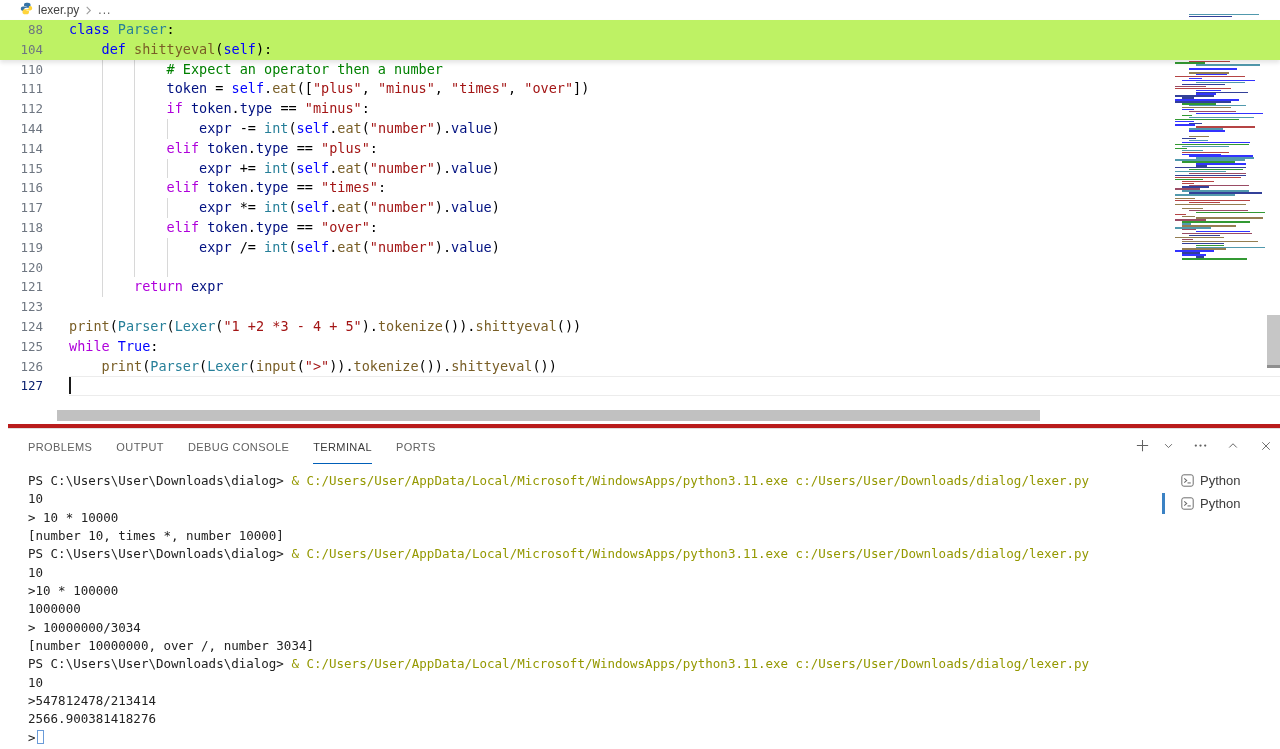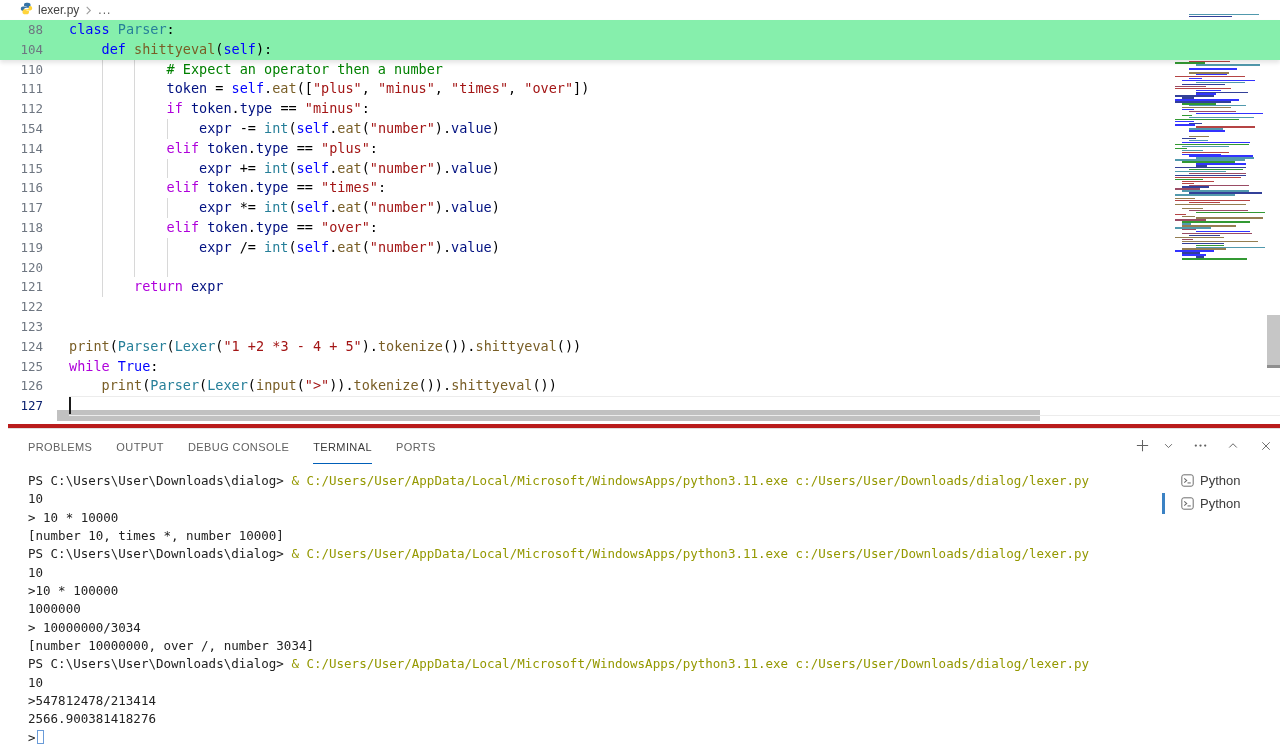--- a/index.html
+++ b/index.html
@@ -20,21 +20,21 @@
   .ed-row { display:flex; height:19.8px; line-height:19.8px;
     font-family:"DejaVu Sans Mono","Liberation Mono",monospace; font-size:13.5px; }
   .gutter { width:43px; flex:none; text-align:right; color:#6e7681;
     font-size:12.5px; user-select:none; }
   .gutter.cur { color:#0b216f;padding-left:14px; }
   .code { flex:1; margin-left:26px; position:relative; white-space:pre; color:#000; }
   .ed-row.current .code { box-shadow: inset 0 1px 0 #ececec, inset 0 -1px 0 #ececec; }
   .g { position:absolute; top:0; bottom:0; width:1px; background:#d8d8d8; }
   .cursor-ed { position:absolute; top:1px; width:2px; height:17px; background:#1a1a1a; }
 
-  #sticky { position:relative; z-index:4; background:#86efac;
+  #sticky { position:relative; z-index:4; background:#bef264;
     box-shadow: 0 3px 4px rgba(0,0,0,0.10); }
   #lines { position:relative; z-index:1;border-radius:27px; }
 
   .tk-p { color:#000000; } .tk-k { color:#0000ff; } .tk-c { color:#af00db; }
   .tk-t { color:#267f99; } .tk-f { color:#795e26; } .tk-v { color:#001080; }
   .tk-s { color:#a31515; } .tk-m { color:#008000; }
 
   #hscroll { position:absolute; left:57px; top:390px; width:983px; height:11px;
     background:#c1c1c1; }
   #vscroll { position:absolute; left:1267px; top:295px; width:13px; height:53px;
@@ -110,21 +110,21 @@
         </div>
         <div class="ed-row">
           <div class="gutter">111</div>
           <div class="code"><i class="g" style="left: 4ch;"></i><i class="g" style="left: 8ch;"></i><span class="tk-p">            </span><span class="tk-v">token</span><span class="tk-p"> = </span><span class="tk-k">self</span><span class="tk-p">.</span><span class="tk-f">eat</span><span class="tk-p">([</span><span class="tk-s">"plus"</span><span class="tk-p">, </span><span class="tk-s">"minus"</span><span class="tk-p">, </span><span class="tk-s">"times"</span><span class="tk-p">, </span><span class="tk-s">"over"</span><span class="tk-p">])</span></div>
         </div>
         <div class="ed-row">
           <div class="gutter">112</div>
           <div class="code"><i class="g" style="left: 4ch;"></i><i class="g" style="left: 8ch;"></i><span class="tk-p">            </span><span class="tk-c">if</span><span class="tk-p"> </span><span class="tk-v">token</span><span class="tk-p">.</span><span class="tk-v">type</span><span class="tk-p"> == </span><span class="tk-s">"minus"</span><span class="tk-p">:</span></div>
         </div>
         <div class="ed-row">
-          <div class="gutter">154</div>
+          <div class="gutter">144</div>
           <div class="code"><i class="g" style="left: 4ch;"></i><i class="g" style="left: 8ch;"></i><i class="g" style="left: 12ch;"></i><span class="tk-p">                </span><span class="tk-v">expr</span><span class="tk-p"> -= </span><span class="tk-t">int</span><span class="tk-p">(</span><span class="tk-k">self</span><span class="tk-p">.</span><span class="tk-f">eat</span><span class="tk-p">(</span><span class="tk-s">"number"</span><span class="tk-p">)</span><span class="tk-p">.</span><span class="tk-v">value</span><span class="tk-p">)</span></div>
         </div>
         <div class="ed-row">
           <div class="gutter">114</div>
           <div class="code"><i class="g" style="left: 4ch;"></i><i class="g" style="left: 8ch;"></i><span class="tk-p">            </span><span class="tk-c">elif</span><span class="tk-p"> </span><span class="tk-v">token</span><span class="tk-p">.</span><span class="tk-v">type</span><span class="tk-p"> == </span><span class="tk-s">"plus"</span><span class="tk-p">:</span></div>
         </div>
         <div class="ed-row">
           <div class="gutter">115</div>
           <div class="code"><i class="g" style="left: 4ch;"></i><i class="g" style="left: 8ch;"></i><i class="g" style="left: 12ch;"></i><span class="tk-p">                </span><span class="tk-v">expr</span><span class="tk-p"> += </span><span class="tk-t">int</span><span class="tk-p">(</span><span class="tk-k">self</span><span class="tk-p">.</span><span class="tk-f">eat</span><span class="tk-p">(</span><span class="tk-s">"number"</span><span class="tk-p">)</span><span class="tk-p">.</span><span class="tk-v">value</span><span class="tk-p">)</span></div>
         </div>
@@ -144,24 +144,20 @@
           <div class="gutter">119</div>
           <div class="code"><i class="g" style="left: 4ch;"></i><i class="g" style="left: 8ch;"></i><i class="g" style="left: 12ch;"></i><span class="tk-p">                </span><span class="tk-v">expr</span><span class="tk-p"> /= </span><span class="tk-t">int</span><span class="tk-p">(</span><span class="tk-k">self</span><span class="tk-p">.</span><span class="tk-f">eat</span><span class="tk-p">(</span><span class="tk-s">"number"</span><span class="tk-p">)</span><span class="tk-p">.</span><span class="tk-v">value</span><span class="tk-p">)</span></div>
         </div>
         <div class="ed-row">
           <div class="gutter">120</div>
           <div class="code"><i class="g" style="left: 4ch;"></i><i class="g" style="left: 8ch;"></i><i class="g" style="left: 12ch;"></i></div>
         </div>
         <div class="ed-row">
           <div class="gutter">121</div>
           <div class="code"><i class="g" style="left: 4ch;"></i><span class="tk-p">        </span><span class="tk-c">return</span><span class="tk-p"> </span><span class="tk-v">expr</span></div>
-        </div>
-        <div class="ed-row">
-          <div class="gutter">122</div>
-          <div class="code"></div>
         </div>
         <div class="ed-row">
           <div class="gutter">123</div>
           <div class="code"></div>
         </div>
         <div class="ed-row">
           <div class="gutter">124</div>
           <div class="code"><span class="tk-f">print</span><span class="tk-p">(</span><span class="tk-t">Parser</span><span class="tk-p">(</span><span class="tk-t">Lexer</span><span class="tk-p">(</span><span class="tk-s">"1 +2 *3 - 4 + 5"</span><span class="tk-p">)</span><span class="tk-p">.</span><span class="tk-f">tokenize</span><span class="tk-p">())</span><span class="tk-p">.</span><span class="tk-f">shittyeval</span><span class="tk-p">())</span></div>
         </div>
         <div class="ed-row">

